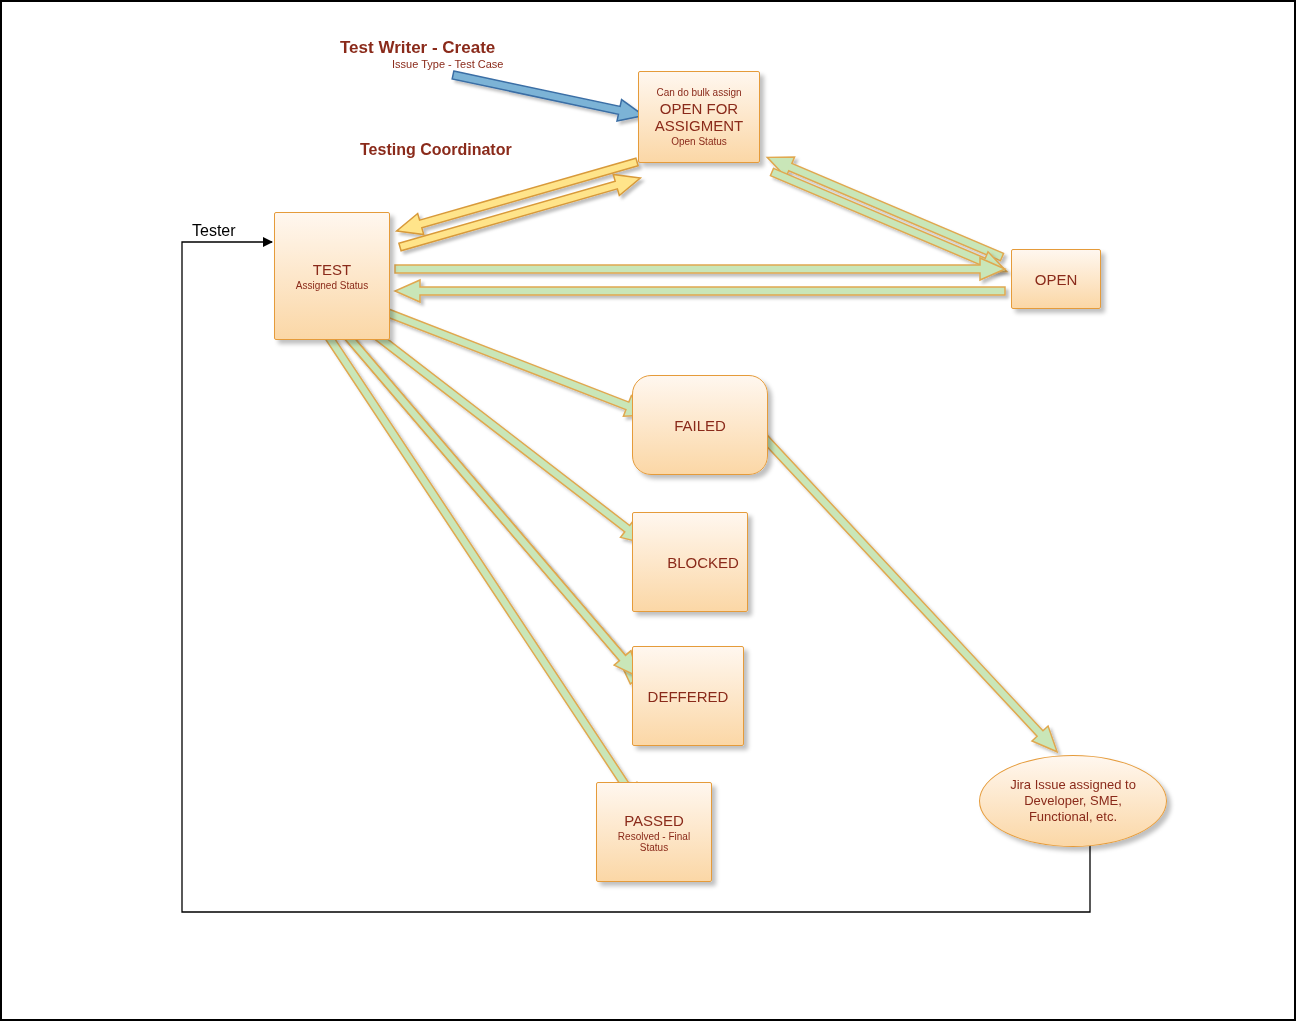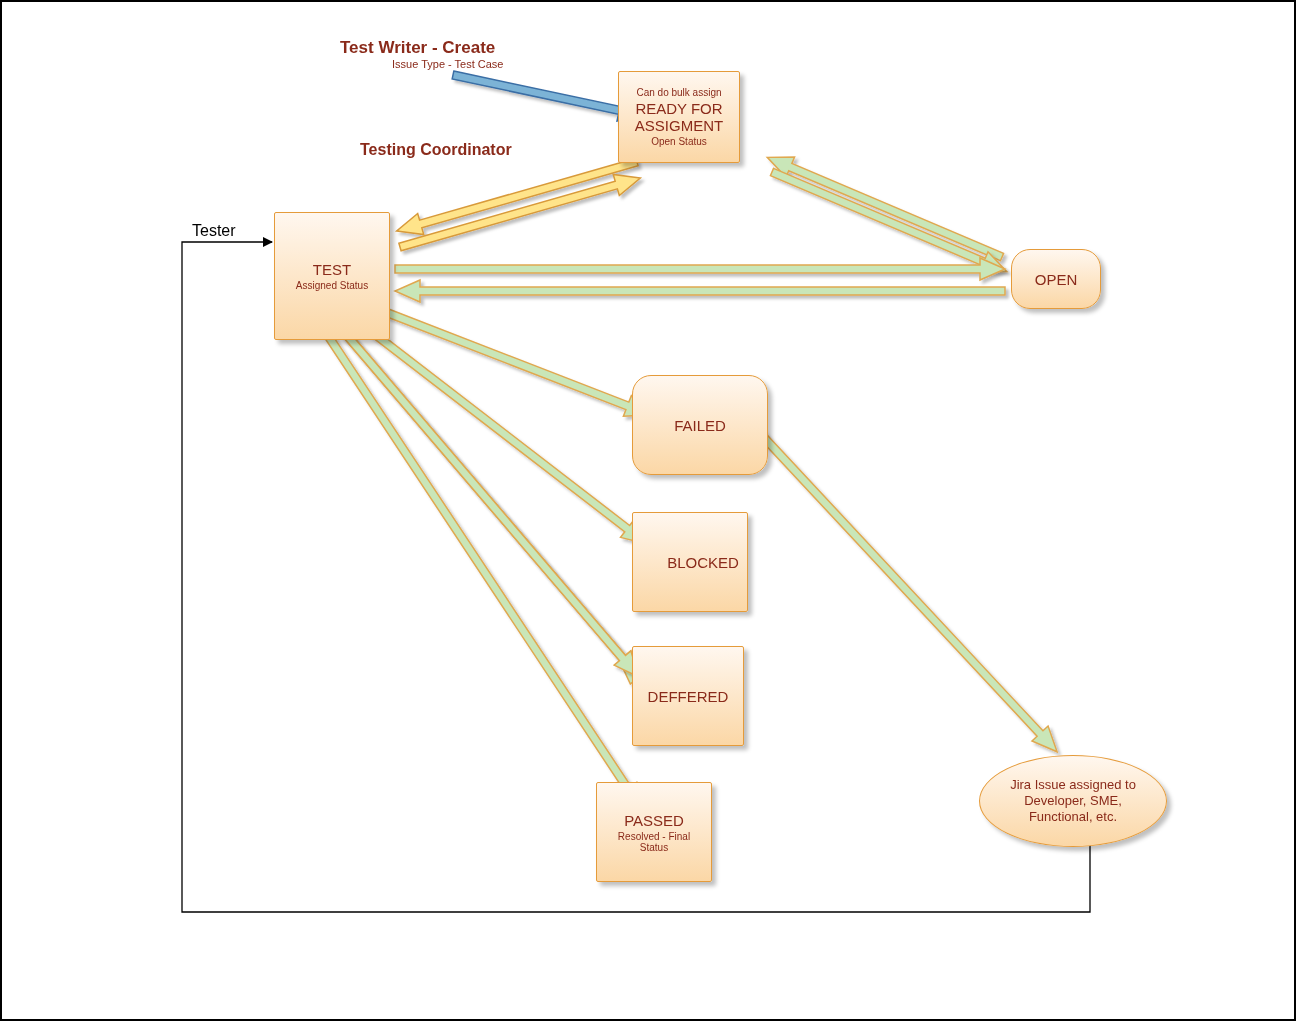--- a/index.html
+++ b/index.html
@@ -13,21 +13,21 @@
     width: 1296px;
     height: 1021px;
     box-sizing: border-box;
     border: 2px solid #000;
   }
   svg { position: absolute; top:0; left:0; }
   .node {
     position: absolute;
     box-sizing: border-box;
     border: 1.5px solid #e59b3a;
-    border-radius: 19px;
+    border-radius: 2px;
     background: linear-gradient(to bottom, #fff7ef 0%, #fbd7a6 100%);
     box-shadow: 4px 4px 4px rgba(0,0,0,0.25);
     display: flex;
     flex-direction: column;
     justify-content: center;
     align-items: center;
     color: #8a2a1a;
     text-align: center;
     padding: 4px;
   }
@@ -140,23 +140,23 @@
   <g>
     <path d="M 1088 843 L 1088 910 L 180 910 L 180 240 L 270 240" fill="none" stroke="#000" stroke-width="1.3" marker-end="url(#mk-plain)"></path>
   </g>
 </svg>
 
 <div class="freelabel" style="left:338px; top:36px; font-size:17px; font-weight:bold;">Test Writer - Create</div>
 <div class="freelabel" style="left:390px; top:56px; font-size:11px;">Issue Type - Test Case</div>
 <div class="freelabel" style="left:358px; top:139px; font-size:16px; font-weight:bold;">Testing Coordinator</div>
 <div class="plain" style="left:190px; top:220px;">Tester</div>
 
-<div class="node square" style="left:616px; top:69px; width:122px; height:92px;">
+<div class="node square" style="left:636px; top:69px; width:122px; height:92px;">
   <div class="pre">Can do bulk assign</div>
-  <div class="title">READY FOR</div>
+  <div class="title">OPEN FOR</div>
   <div class="title">ASSIGMENT</div>
   <div class="sub">Open Status</div>
 </div>
 
 <div class="node square" style="left:272px; top:210px; width:116px; height:128px;">
   <div class="title">TEST</div>
   <div class="sub">Assigned Status</div>
 </div>
 
 <div class="node" style="left:1009px; top:247px; width:90px; height:60px;">

